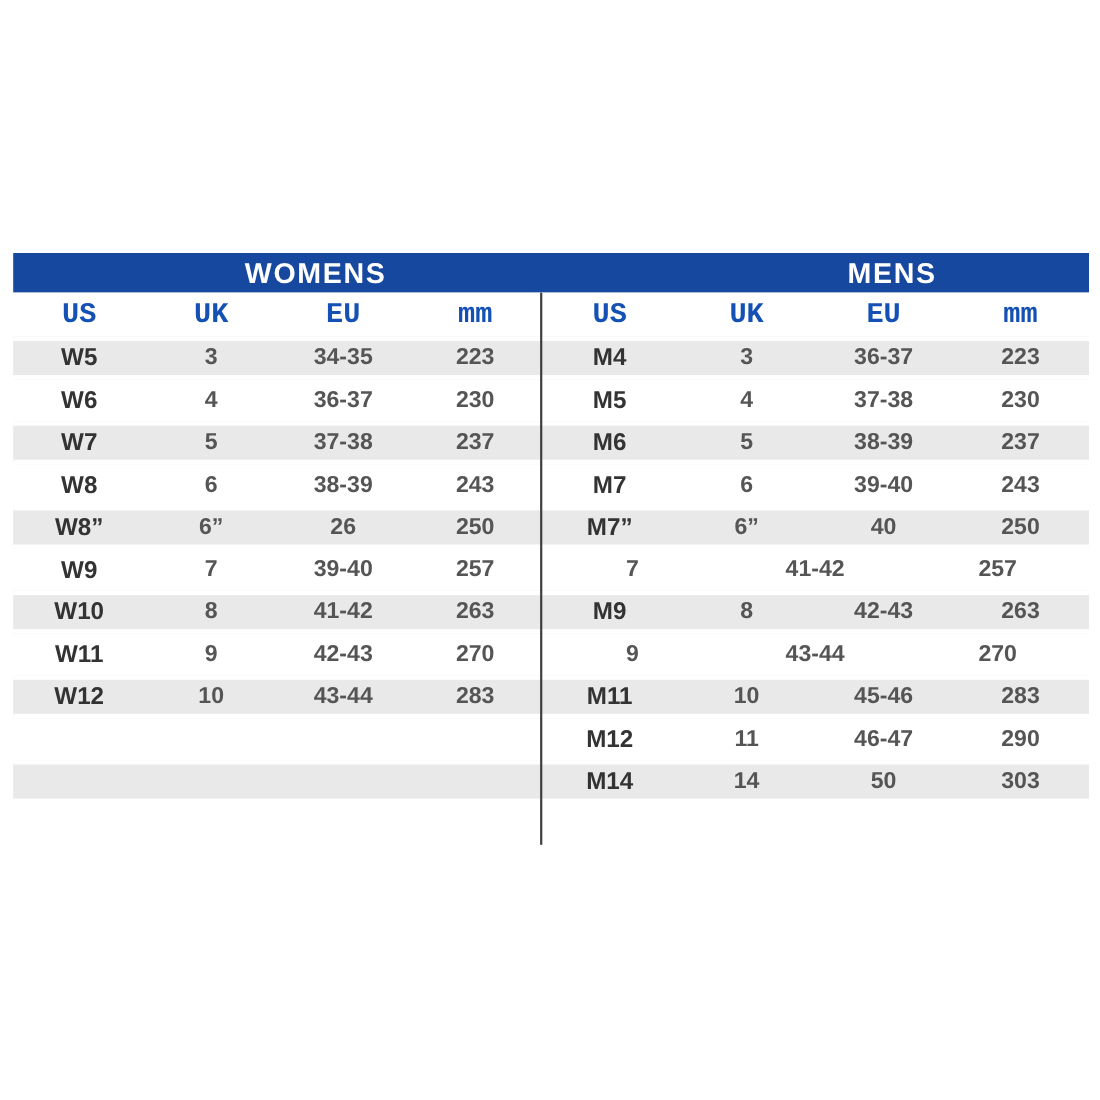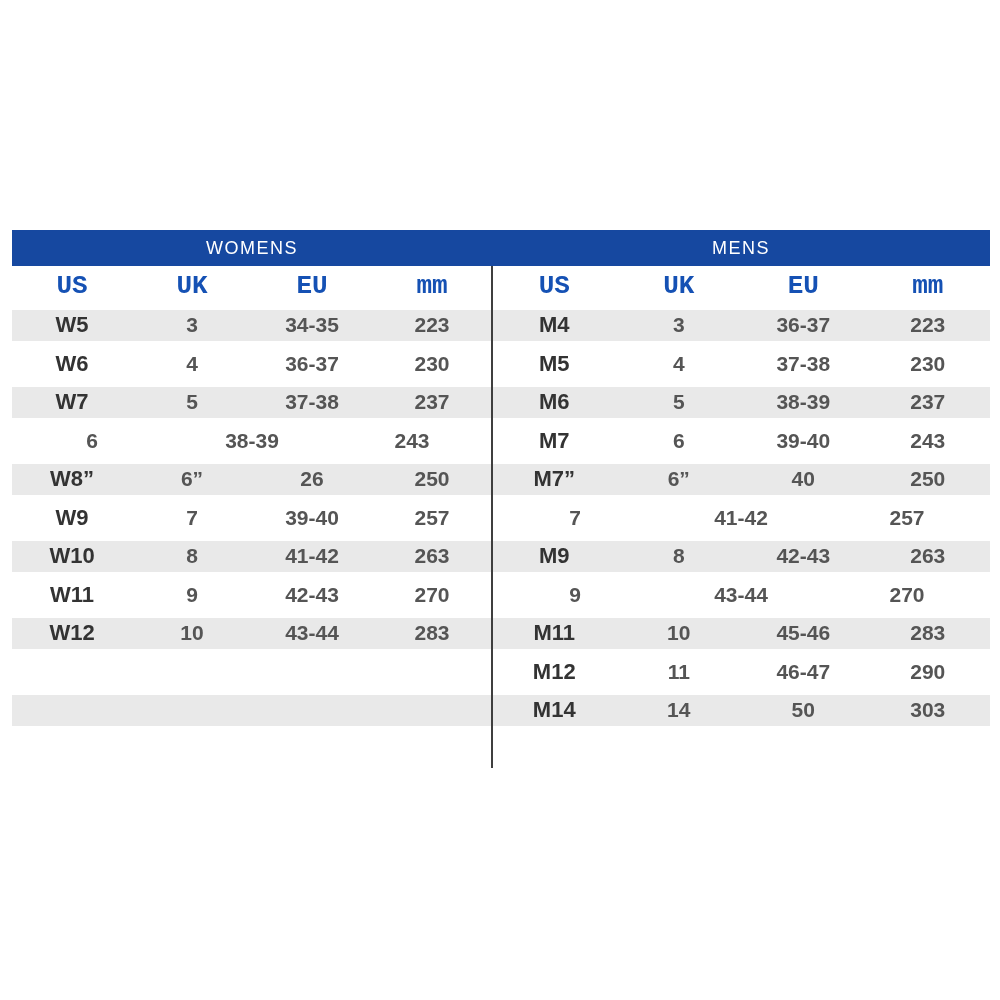--- a/index.html
+++ b/index.html
@@ -14,21 +14,21 @@
   body{
     width:1000px;height:1000px;background:#ffffff;position:relative;
     font-family:"Liberation Sans", sans-serif;
     -webkit-font-smoothing:antialiased;
   }
   .wrap{position:absolute;left:12px;top:230px;width:978px;}
   
   .band{display:flex;height:36px;background:var(--band-blue);}
   .band-half{
     display:flex;align-items:center;justify-content:center;
-    color:#ffffff;font-weight:normal;font-size:18px;letter-spacing:1.5px;
+    color:#ffffff;font-weight:bold;font-size:26px;letter-spacing:1.5px;padding-left:35px;
   }
   .half-l{flex:0 0 480px;}
   .half-r{flex:0 0 498px;}
   
   .header-row{display:flex;height:40px;background:#ffffff;}
   .hhalf{display:flex;}
   .hcell{
     flex:1;display:flex;align-items:center;justify-content:center;
     color:var(--header-blue);font-weight:bold;font-size:26px;font-family:Liberation Mono, monospace;
   }
@@ -114,20 +114,21 @@
         </div>
         <div class="rhalf half-r">
           <div class="cell c0">M6</div>
           <div class="cell c1">5</div>
           <div class="cell c2">38-39</div>
           <div class="cell c3">237</div>
         </div>
       </div>
       <div class="row">
         <div class="rhalf half-l">
+          <div class="cell c0">W8</div>
           <div class="cell c1">6</div>
           <div class="cell c2">38-39</div>
           <div class="cell c3">243</div>
         </div>
         <div class="rhalf half-r">
           <div class="cell c0">M7</div>
           <div class="cell c1">6</div>
           <div class="cell c2">39-40</div>
           <div class="cell c3">243</div>
         </div>

